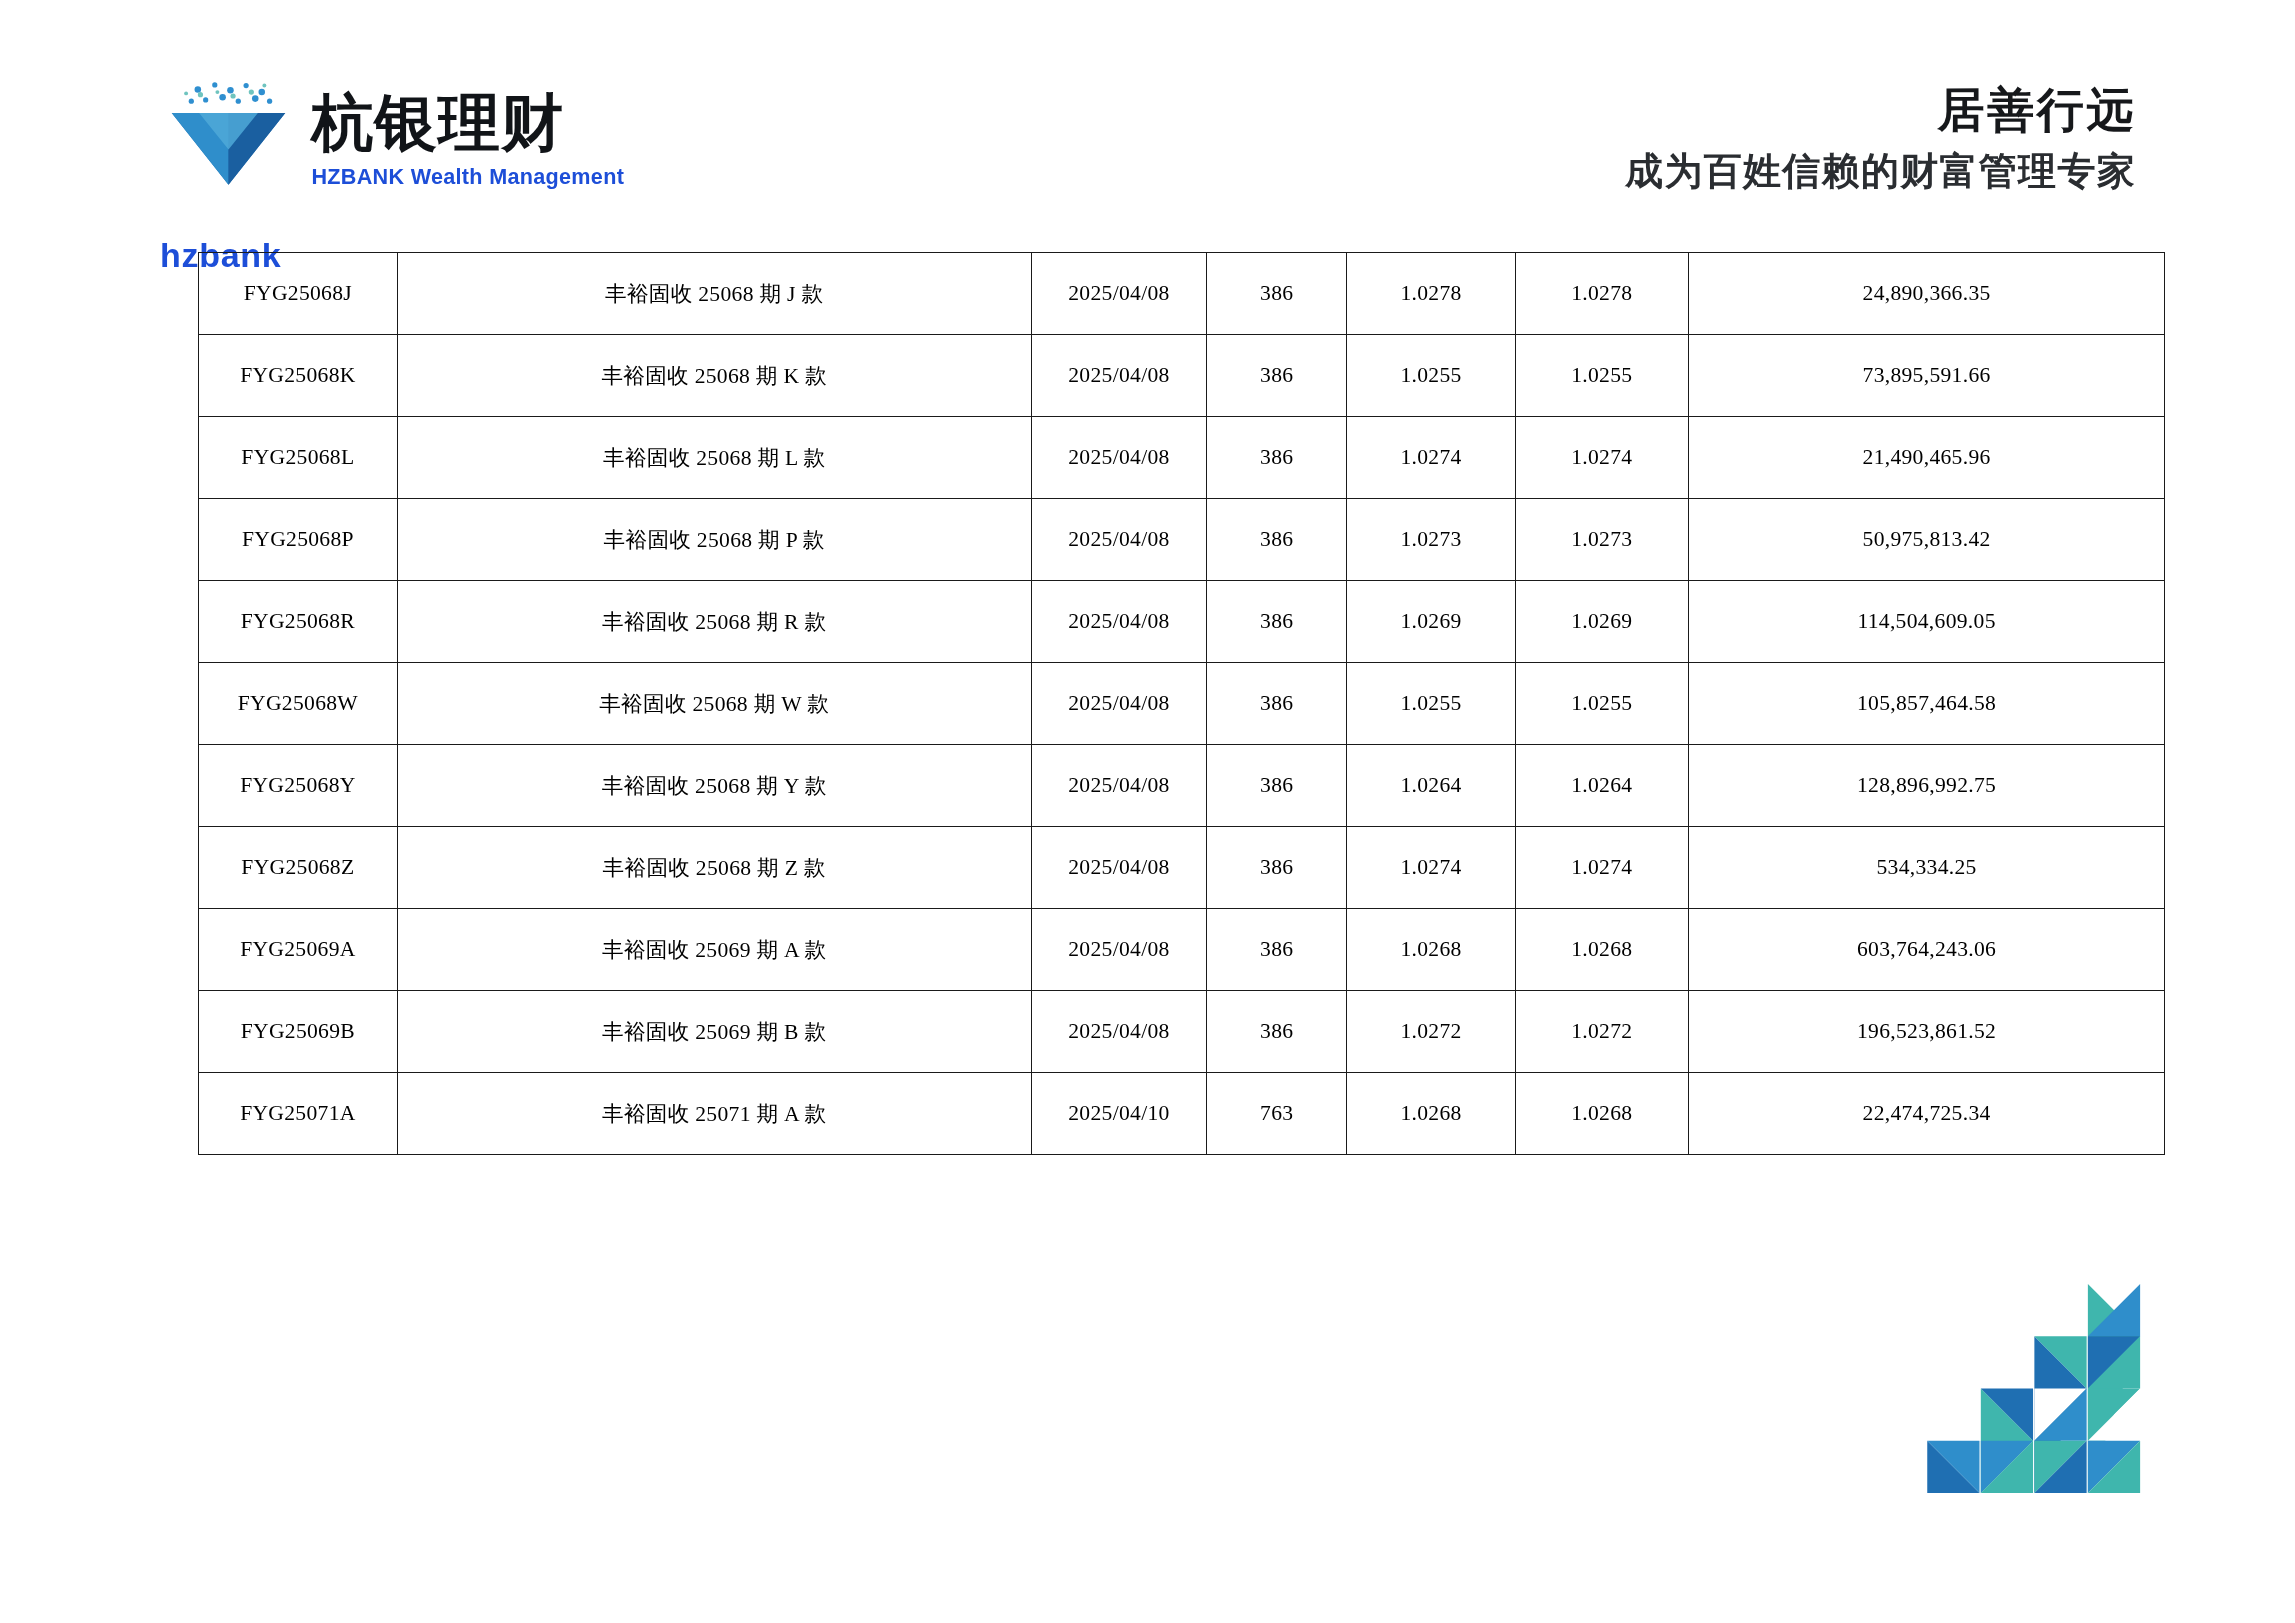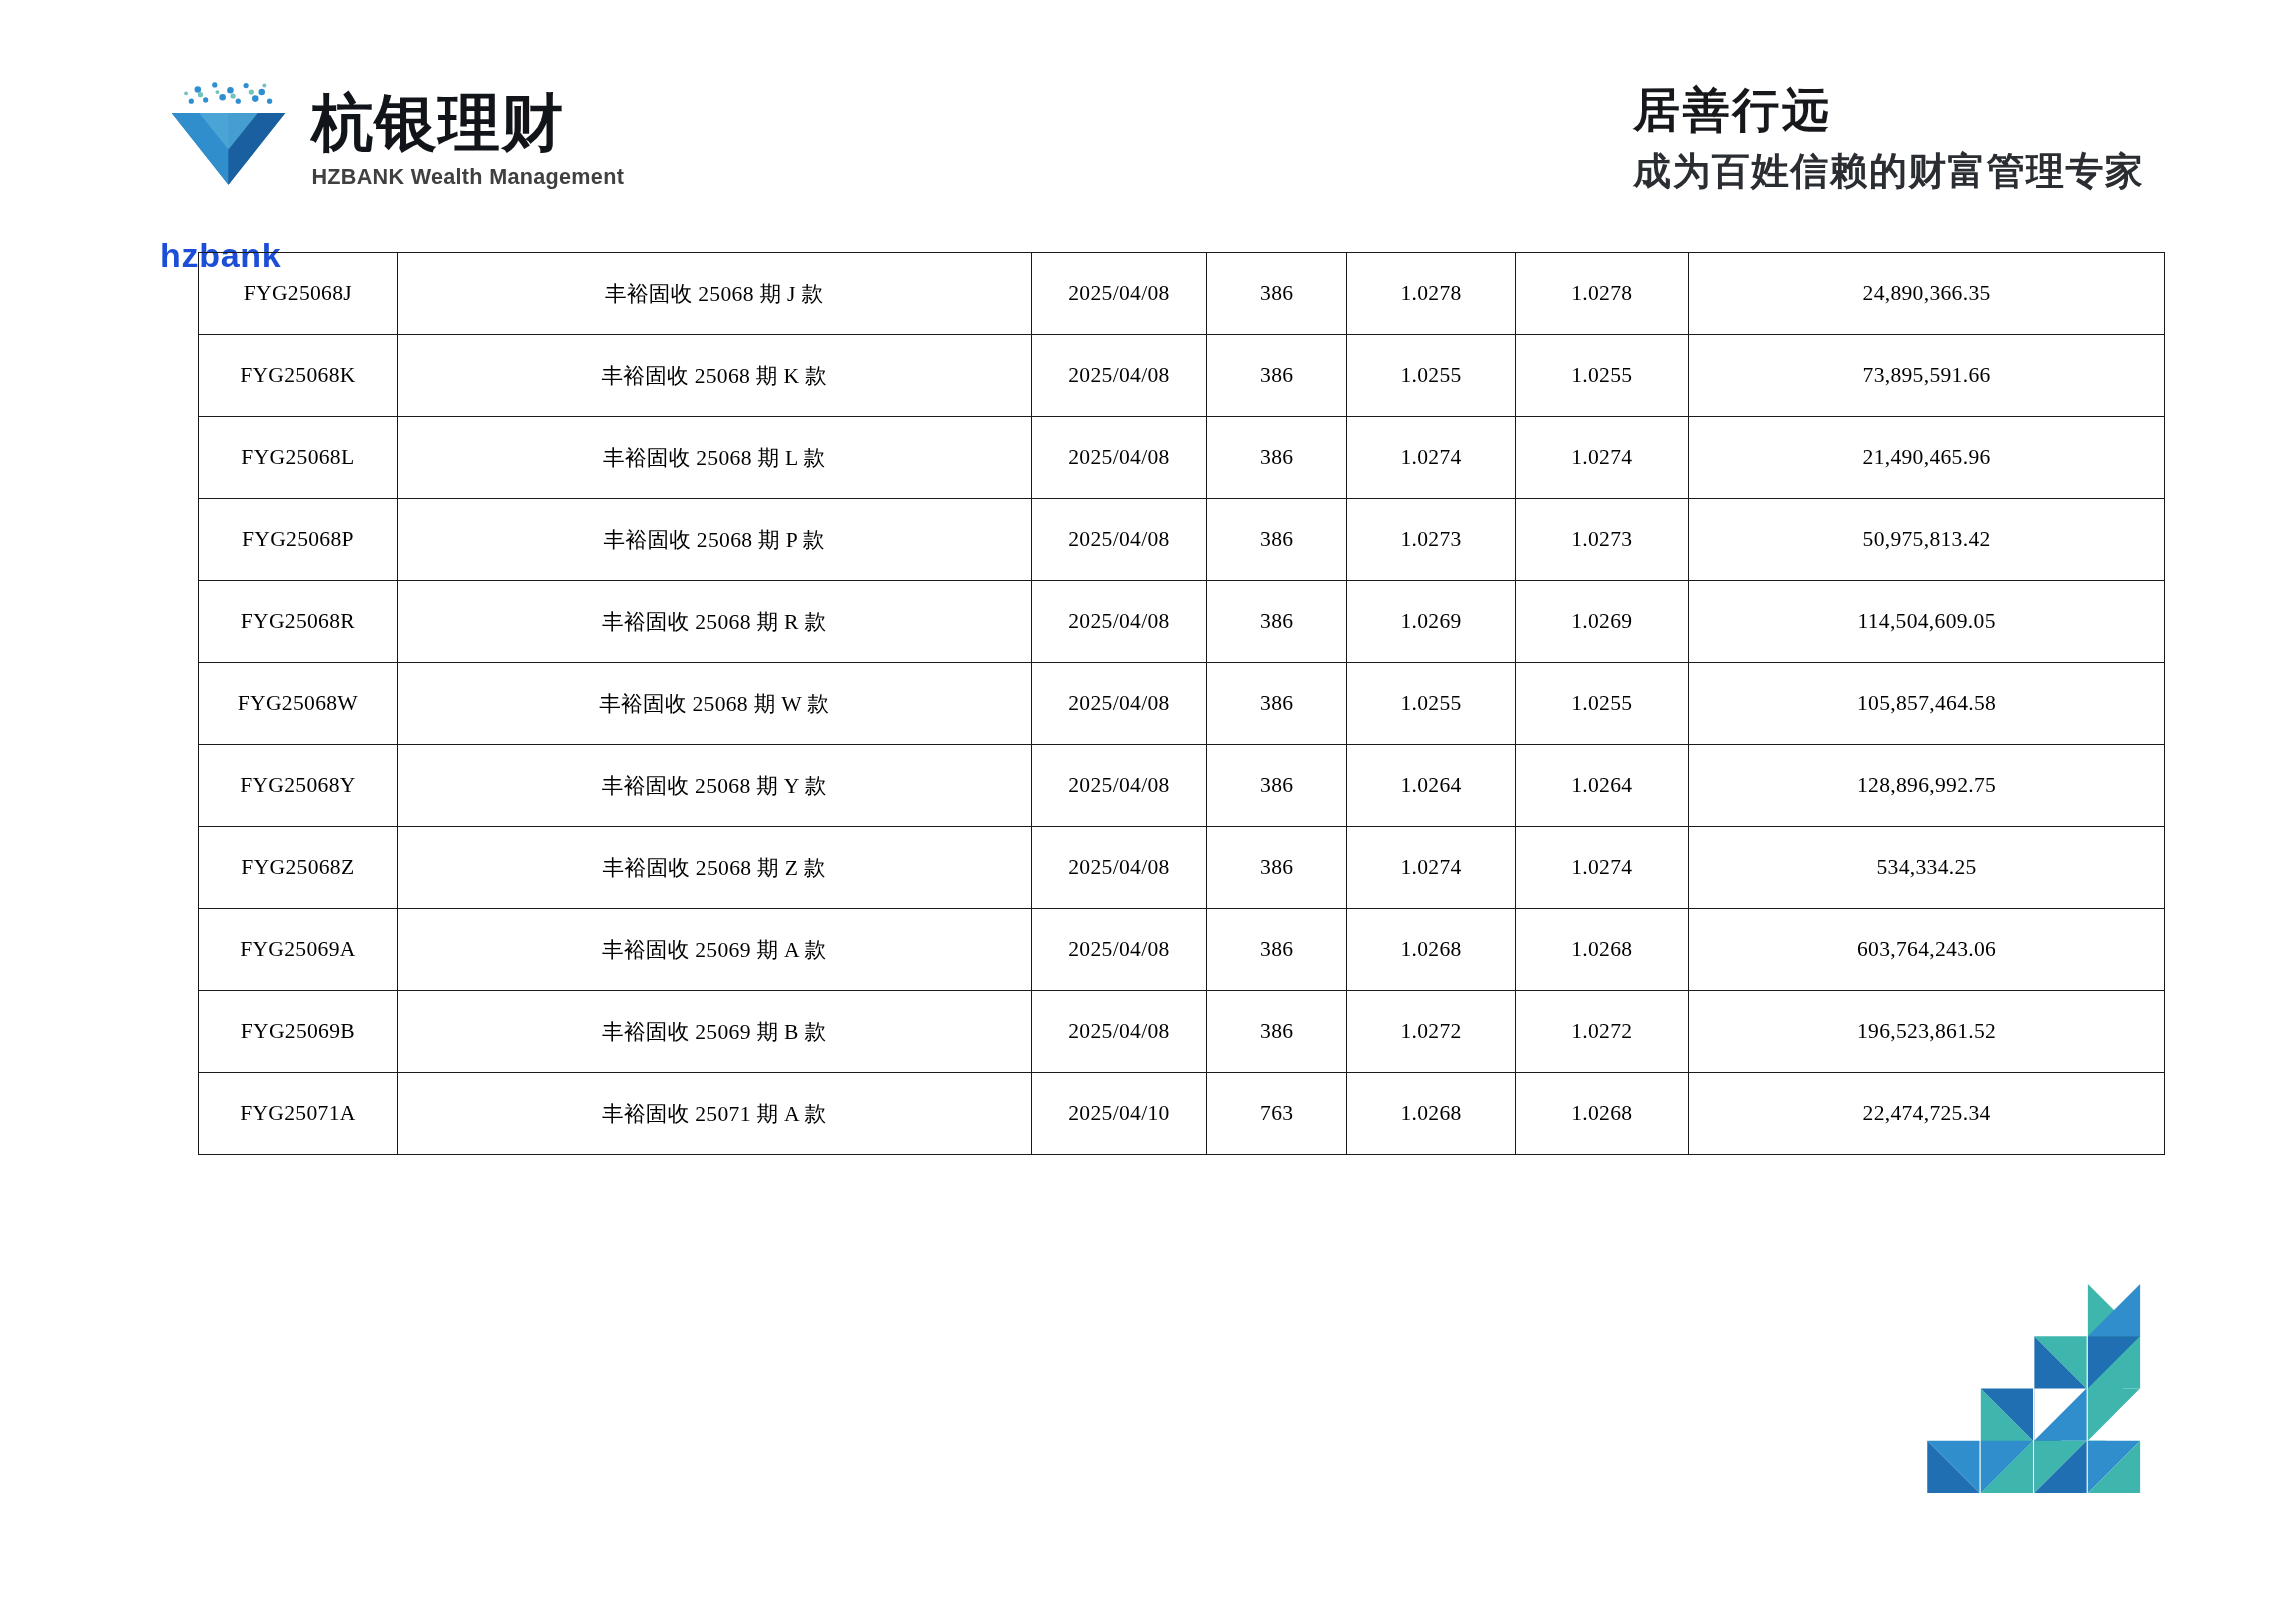--- a/index.html
+++ b/index.html
@@ -48,39 +48,39 @@
     font-size: 62px;
     letter-spacing: 1.3px;
     line-height: 1.04;
     color: #111418;
   }
   .brand-sub {
     font-family: "Liberation Sans", sans-serif;
     font-weight: bold;
     font-size: 21.6px;
     letter-spacing: 0.3px;
-    color: #404040;
+    color: #1d4ed8;
     margin-top: 7.9px;
   }
   .brand-hz {
     position: absolute;
     left: 160px;
     top: 164px;
     font-family: "Liberation Sans", sans-serif;
     font-weight: bold;
     font-size: 34px;
     color: #1d4ed8;
     letter-spacing: 0.7px;
   }
 
   .slogan {
     position: absolute;
-    right: 151px;
+    right: 159px;
     top: 6.5px;
-    text-align: left;
+    text-align: right;
   }
   .slogan-main {
     font-family: "Liberation Sans", sans-serif;
     font-weight: bold;
     font-size: 47px;
     letter-spacing: 2.6px;
     color: #16181b;
   }
   .slogan-sub {
     font-family: "Liberation Sans", sans-serif;

